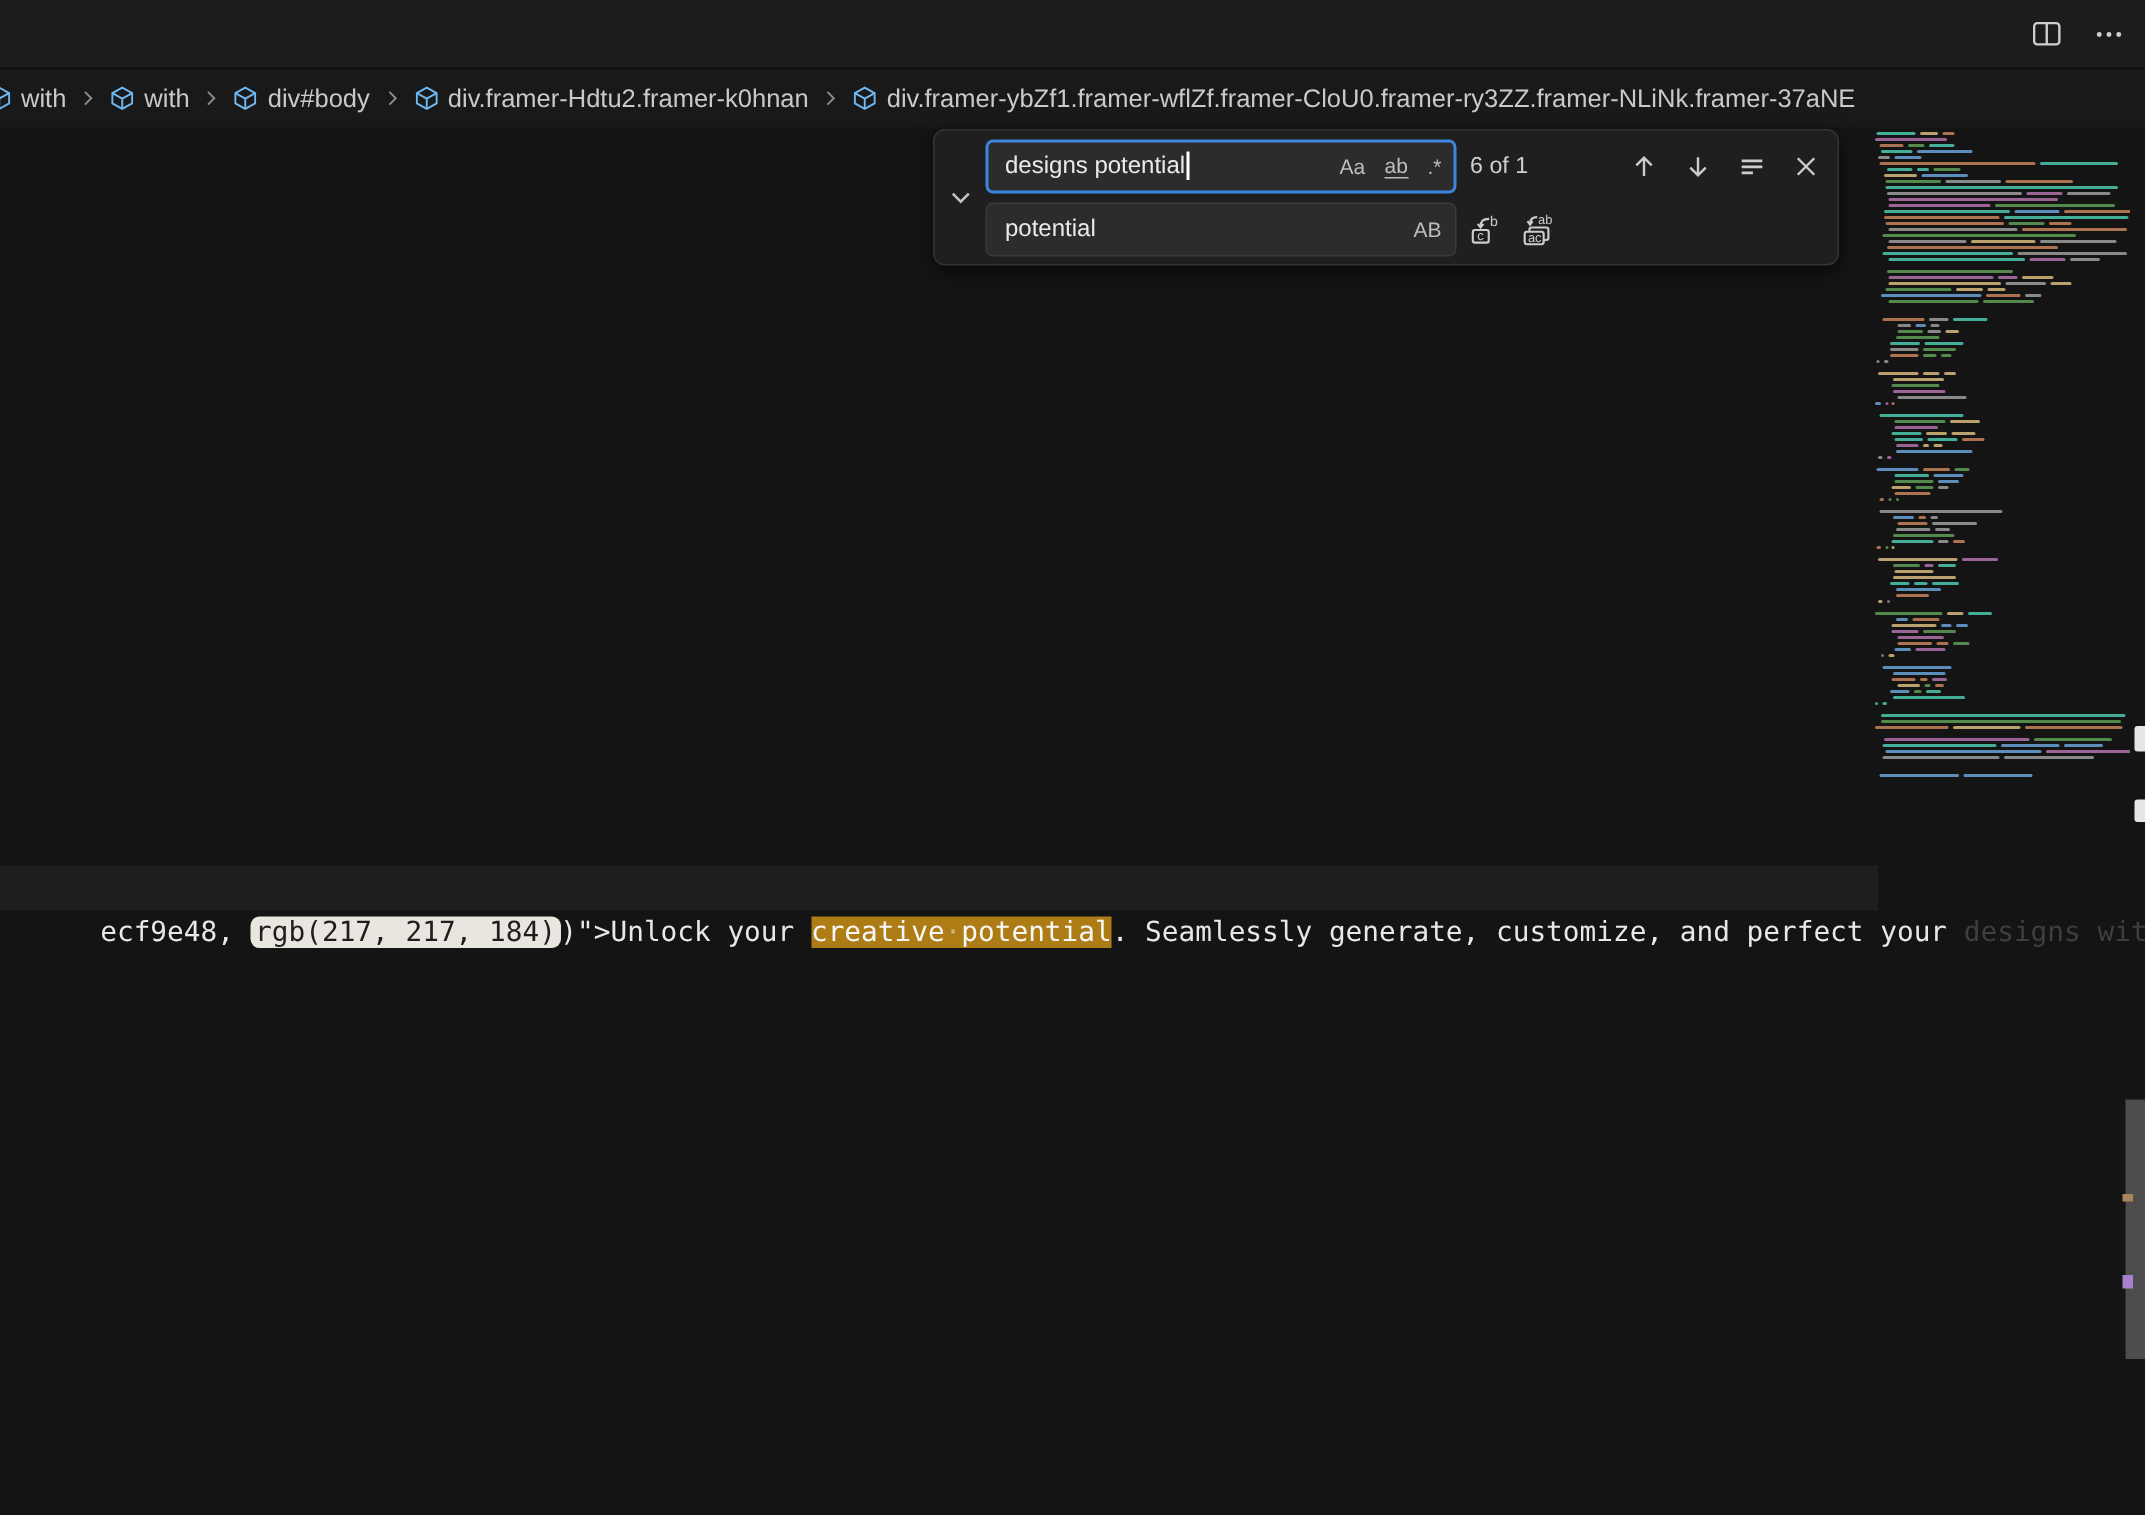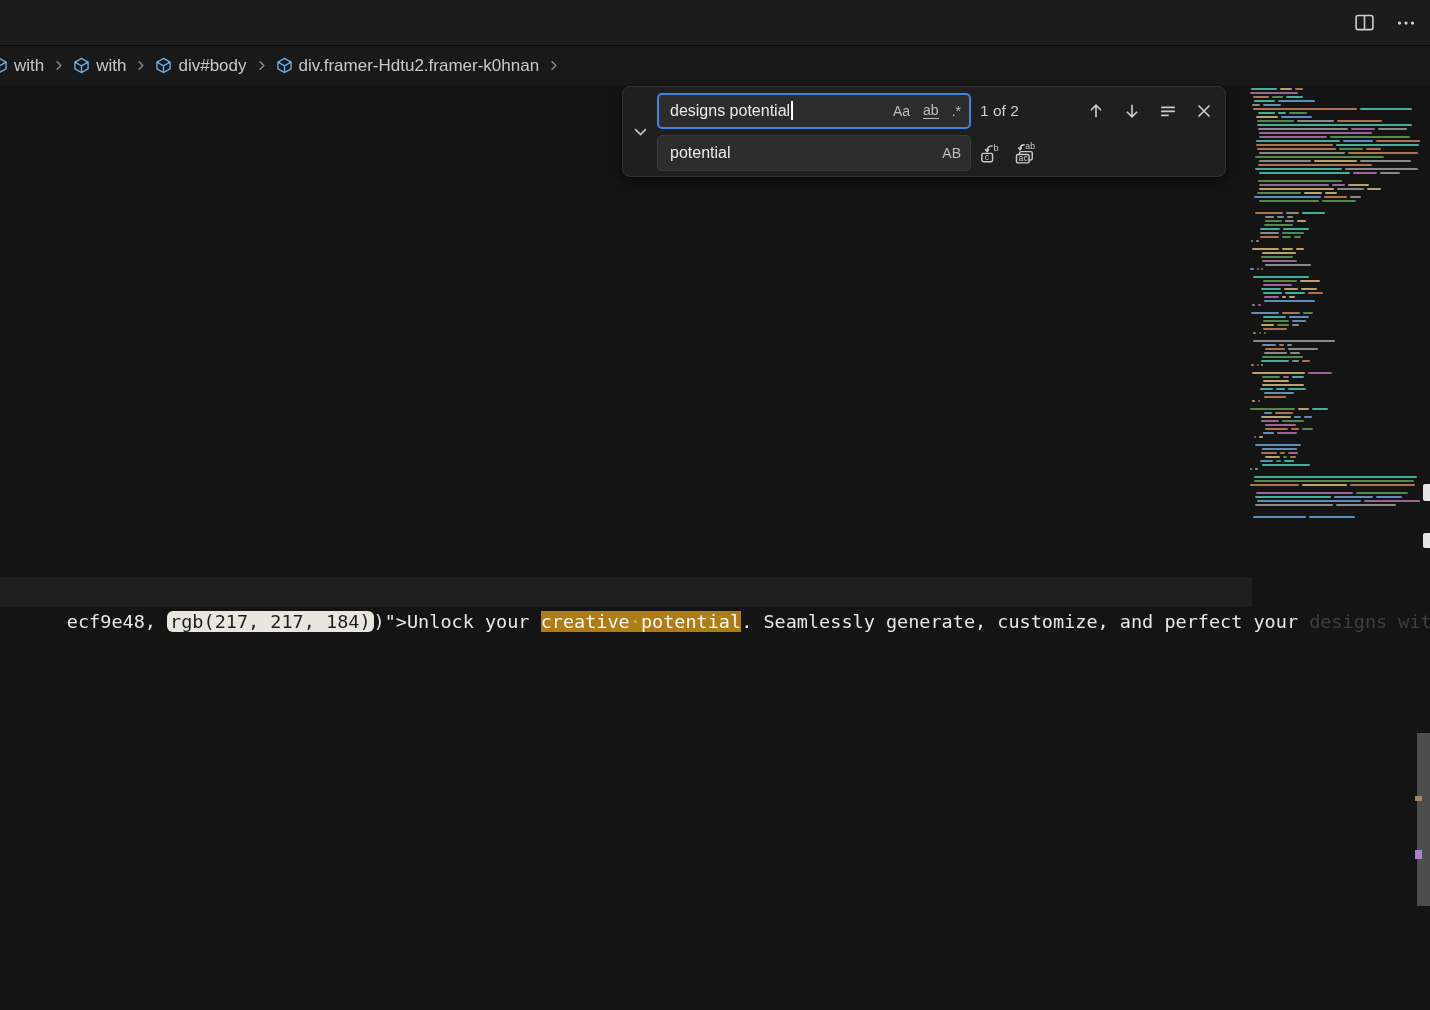--- a/index.html
+++ b/index.html
@@ -125,20 +125,29 @@
             <path d="M1.8 4.8 L8 8.2 L14.2 4.8 M8 8.2 V14.7" fill="none" stroke="#6fb8f2" stroke-width="1.2"></path>
           </svg>
         </span>
       <span>div.framer-Hdtu2.framer-k0hnan</span>
     </div>
     <span class="bc-sep">
         <svg viewBox="0 0 16 16" width="15" height="15">
           <path d="M6 3.5 L10.5 8 L6 12.5" fill="none" stroke="#8c8c8c" stroke-width="1.4"></path>
         </svg>
       </span>
+    <div class="bc-item">
+      <span>
+          <svg viewBox="0 0 16 16" width="17" height="17">
+            <path d="M8 1.3 L14.2 4.8 V11.2 L8 14.7 L1.8 11.2 V4.8 Z" fill="none" stroke="#6fb8f2" stroke-width="1.2"></path>
+            <path d="M1.8 4.8 L8 8.2 L14.2 4.8 M8 8.2 V14.7" fill="none" stroke="#6fb8f2" stroke-width="1.2"></path>
+          </svg>
+        </span>
+      <span>div.framer-ybZf1.framer-wflZf.framer-CloU0.framer-ry3ZZ.framer-NLiNk.framer-37aNE</span>
+    </div>
   </div>
 </div>
 
 <div class="editor">
   <div class="editor-line" style="top:492px;">
     <div class="line-bg"></div>
     <div class="line-text">
       <span>ecf9e48, </span><span class="color-box">rgb(217, 217, 184)</span><span>)"&gt;Unlock your </span><span class="find-match"><span>creative</span><span class="ws-dot">·</span><span>potential</span></span><span>. Seamlessly generate, customize, and perfect your </span><span class="code-dim">designs with cu</span>
     </div>
   </div>
@@ -359,21 +368,21 @@
     <div class="fw-row">
       <div class="fw-input focused">
         <span>designs potential</span>
           <span class="caret"></span>
         <div class="fw-opts">
           <span class="fw-opt">Aa</span>
           <span class="fw-opt underlined">ab</span>
           <span class="fw-opt">.*</span>
         </div>
       </div>
-      <span class="fw-count">1 of 2</span>
+      <span class="fw-count">6 of 1</span>
       <div class="fw-actions">
         <div class="icon-btn">
           <span>
               <svg viewBox="0 0 16 16" width="20" height="20">
                 <path d="M8 13 V3.6 M3.9 7.4 L8 3.3 L12.1 7.4" fill="none" stroke="#cccccc" stroke-width="1.3"></path>
               </svg>
             </span>
         </div>
         <div class="icon-btn">
           <span>

